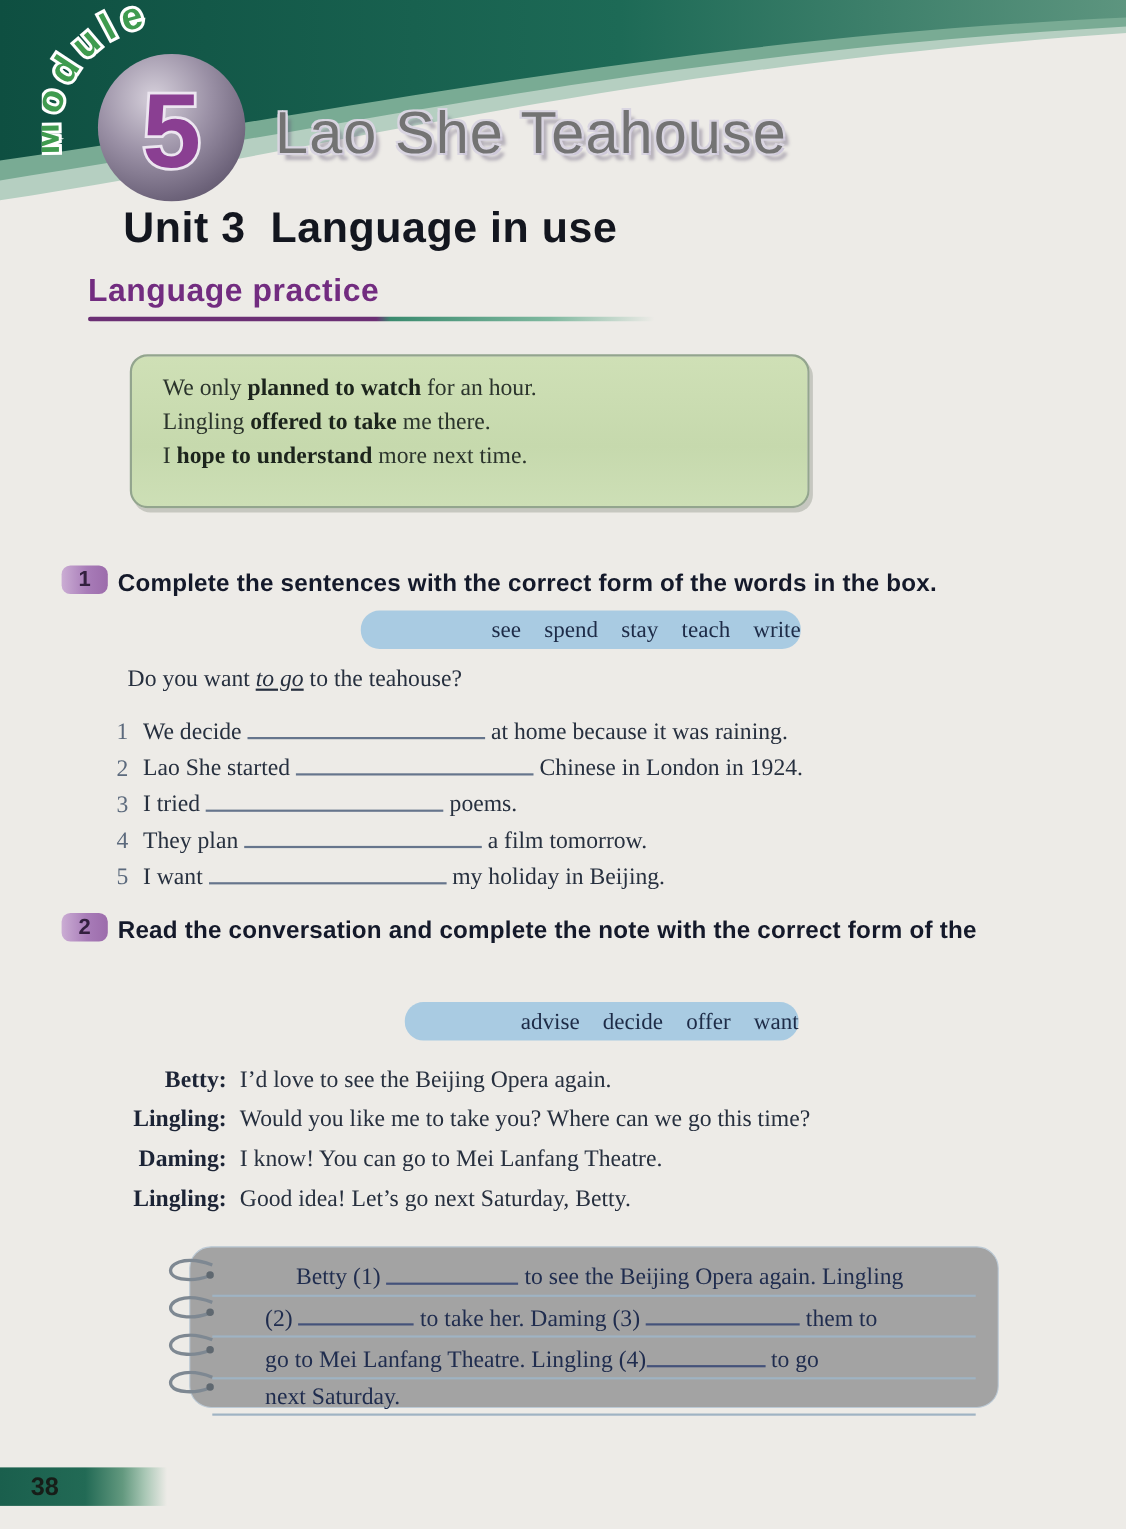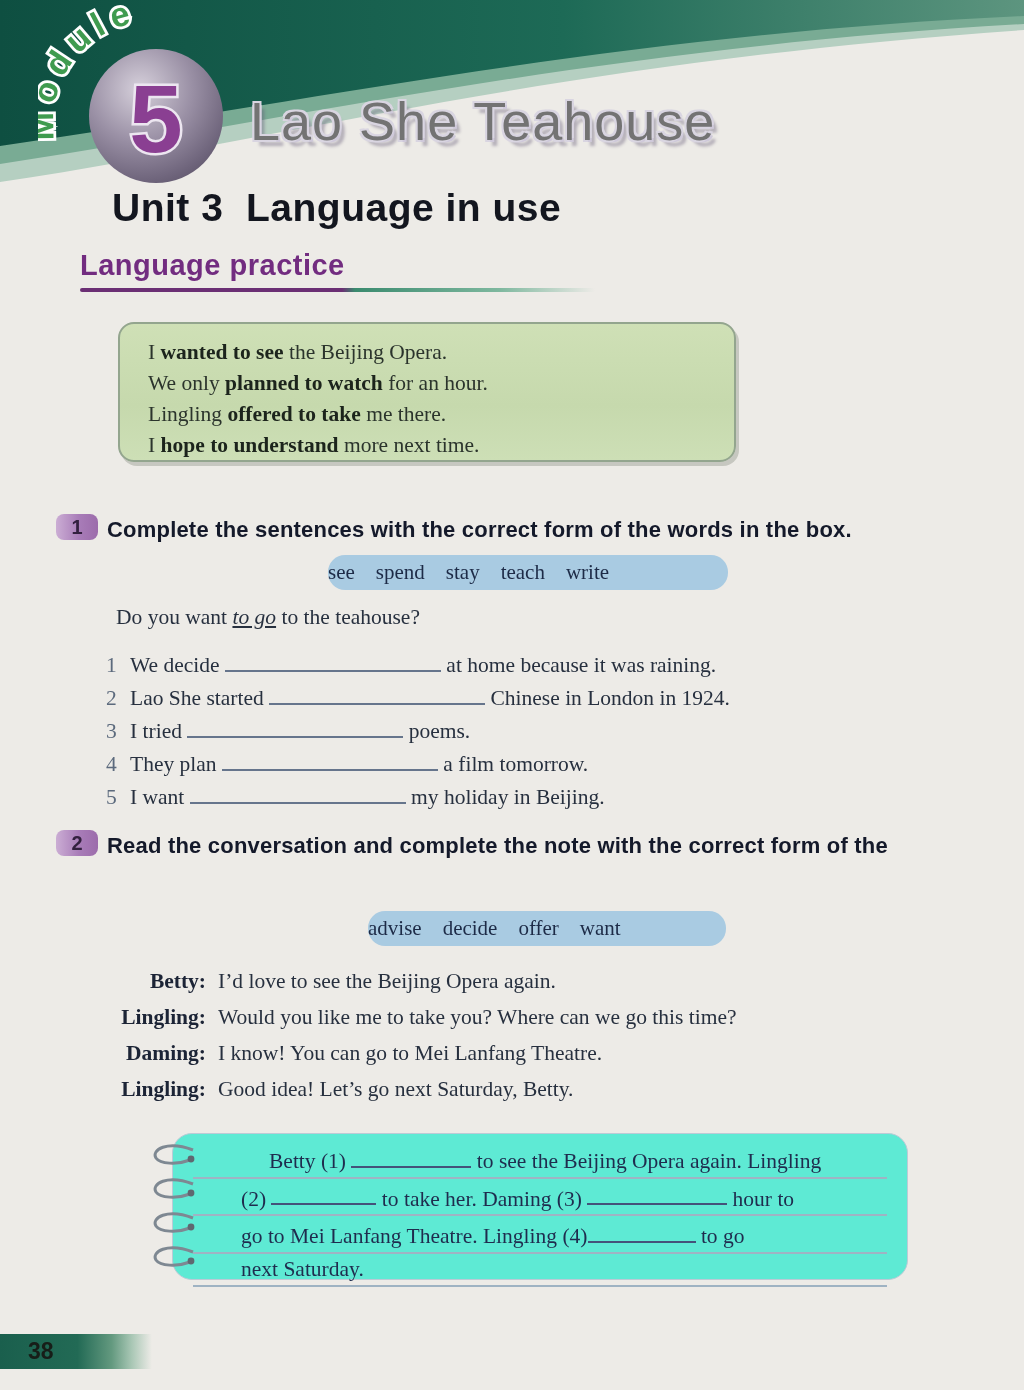--- a/index.html
+++ b/index.html
@@ -49,40 +49,40 @@
     font-family:"Liberation Sans",sans-serif;font-weight:bold;color:#14192a;}
   .ex-num{
     flex:0 0 auto;width:42px;height:26px;margin:0 9px 0 0;border-radius:8px;
     background:linear-gradient(90deg,#cbadd4 0,#a87cb8 55%,#9c6cab 100%);
     color:#33203f;font-size:20px;line-height:26px;text-align:center;
   }
   .ex-text{font-size:22px;line-height:31px;letter-spacing:.2px;}
   
   .word-pill{
     position:absolute;height:35px;border-radius:17px;background:#a9cbe2;
-    color:#1d2b47;font-size:21px;line-height:35px;text-align:left;white-space:pre;
+    color:#1d2b47;font-size:21px;line-height:35px;text-align:right;white-space:pre;
   }
   .pill1{left:328px;top:555px;width:400px;}
   .pill2{left:368px;top:911px;width:358px;}
   
   .ex1-example{position:absolute;left:116px;top:605px;font-size:21.5px;}
   .ex1-example .ans{font-style:italic;text-decoration:underline;}
   .ex1-list{position:absolute;left:106px;top:648px;font-size:21.5px;line-height:32.5px;}
   .ex1-list .num{color:#5c6a7d;display:inline-block;width:24px;}
   .bl{display:inline-block;height:1em;border-bottom:2px solid #66758c;vertical-align:baseline;}
   .bl216{width:216px;}
   
   .convo{position:absolute;left:74px;top:963px;font-size:21.5px;line-height:36px;}
   .convo-row{display:flex;align-items:flex-end;}
   .convo .speaker{flex:0 0 132px;text-align:right;font-weight:bold;color:#1c2436;}
   .convo .line{margin-left:12px;}
   
   .note-box{
     position:absolute;left:172px;top:1133px;width:736px;height:147px;
-    background:#5eead4;border:1px solid #bccad6;border-radius:20px;
+    background:#a3a3a3;border:1px solid #bccad6;border-radius:20px;
     box-sizing:border-box;padding:10px 20px 0 20px;
     font-size:21.5px;color:#1f2c4e;
   }
   .note-line{
     border-bottom:2px solid #9fb3c3;padding:0 0 4px 48px;margin-bottom:3px;
     line-height:24px;white-space:nowrap;
   }
   .note-line.indent{padding-left:76px;}
   .nbl{display:inline-block;height:1em;border-bottom:2px solid #44527a;vertical-align:baseline;}
   .nbl120{width:120px;}.nbl105{width:105px;}.nbl140{width:140px;}.nbl108{width:108px;}
@@ -132,21 +132,20 @@
       <textPath href="#modArc" startOffset="4">Module</textPath>
     </text>
   </svg>
 
   <div class="main-title">Lao She Teahouse</div>
   <div class="unit-title">Unit 3  Language in use</div>
   <div class="section-title">Language practice</div>
   <div class="section-underline"></div>
 
   <div class="example-box">
-    <div><span>I </span><b>wanted to see</b><span> the Beijing Opera.</span></div>
     <div><span>We only </span><b>planned to watch</b><span> for an hour.</span></div>
     <div><span>Lingling </span><b>offered to take</b><span> me there.</span></div>
     <div><span>I </span><b>hope to understand</b><span> more next time.</span></div>
   </div>
 
   <div class="ex-head" style="top:514px;width:900px;">
     <span class="ex-num">1</span>
     <span class="ex-text">Complete the sentences with the correct form of the words in the box.</span>
   </div>
 
@@ -207,21 +206,21 @@
       </svg>
     <svg class="ring" style="top:112px" viewBox="0 0 52 24">
         <path d="M46,6 C20,-4 4,6 9,14 C13,20 30,21 43,16" stroke="#7e8892" stroke-width="3" fill="none"></path>
         <circle cx="44" cy="15" r="3.4" fill="#5f6870"></circle>
       </svg>
 
     <div class="note-line indent">
       <span>Betty (1) </span><span class="nbl nbl120"></span><span> to see the Beijing Opera again. Lingling</span>
     </div>
     <div class="note-line">
-      <span>(2) </span><span class="nbl nbl105"></span><span> to take her. Daming (3) </span><span class="nbl nbl140"></span><span> hour to</span>
+      <span>(2) </span><span class="nbl nbl105"></span><span> to take her. Daming (3) </span><span class="nbl nbl140"></span><span> them to</span>
     </div>
     <div class="note-line">
       <span>go to Mei Lanfang Theatre. Lingling (4)</span><span class="nbl nbl108"></span><span> to go</span>
     </div>
     <div class="note-line">
       <span>next Saturday.</span>
     </div>
   </div>
 
   <div class="page-bar"></div>

